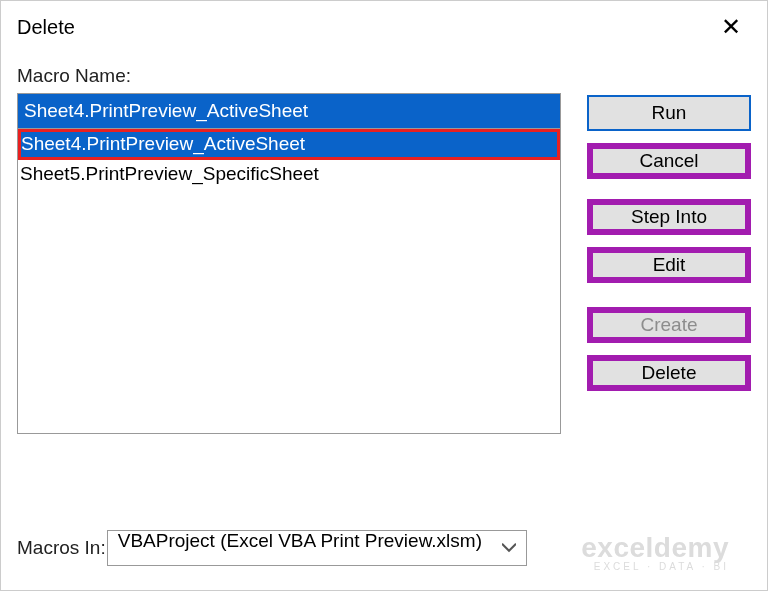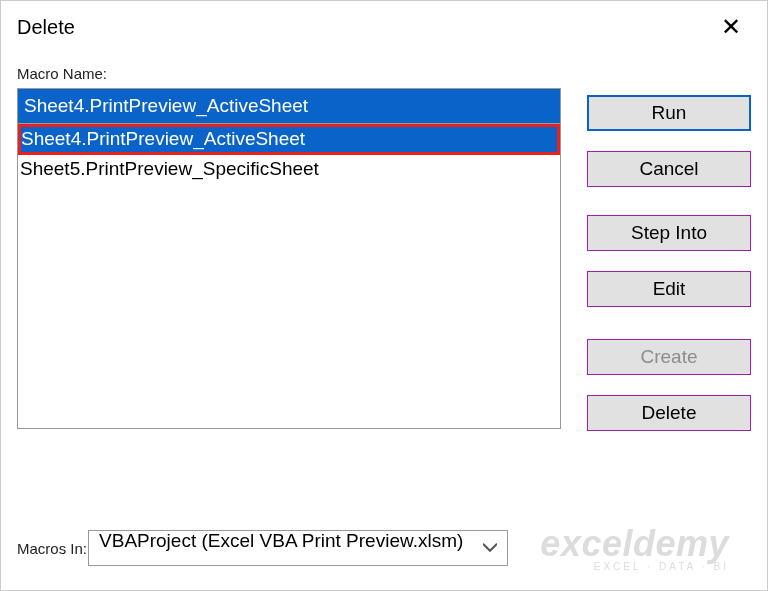--- a/index.html
+++ b/index.html
@@ -30,21 +30,21 @@
     cursor: pointer;
     line-height: 1;
   }
   .body {
     padding: 16px 16px 0 16px;
     display: flex;
     gap: 26px;
   }
   .left-col { flex: 1; }
   .label {
-    font-size: 15px;
+    font-size: 19px;
     color: #222;
     margin-bottom: 6px;
     display: block;
   }
   .macro-input {
     width: 100%;
     height: 36px;
     border: 1px solid #999;
     padding: 4px 6px;
     font-size: 19px;
@@ -73,30 +73,30 @@
     color: #fff;
   }
   .macro-item.highlighted {
     border: 3px solid #e92020;
     padding: 0px 3px 0px 0px;
   }
   .right-col {
     width: 164px;
     display: flex;
     flex-direction: column;
-    gap: 20px;
+    gap: 12px;
     padding-top: 30px;
   }
   .btn {
     width: 100%;
     height: 36px;
     font-size: 19px;
     color: #000;
     background: #e1e1e1;
-    border: 1px solid #a21caf;
+    border: 6px solid #a21caf;
     cursor: pointer;
   }
   .btn.primary {
     border: 2px solid #0a63c9;
     background: #e1e1e1;
   }
   .btn.disabled {
     color: #8d8d8d;
     cursor: default;
   }
@@ -131,21 +131,21 @@
   .chev svg { width: 14px; height: 14px; }
   .watermark {
     position: absolute;
     right: 38px;
     bottom: 18px;
     text-align: right;
     color: #dcdcdc;
     pointer-events: none;
     line-height: 1;
   }
-  .watermark .wm1 { font-size: 36px; font-weight: 600; letter-spacing: 0.5px; font-style: italic;}
+  .watermark .wm1 { font-size: 28px; font-weight: 600; letter-spacing: 0.5px;}
   .watermark .wm2 { font-size: 10px; letter-spacing: 3px; }
 </style>
 </head>
 <body>
 
 <div class="titlebar">
   <div class="title">Delete</div>
   <div class="close">✕</div>
 </div>
 

